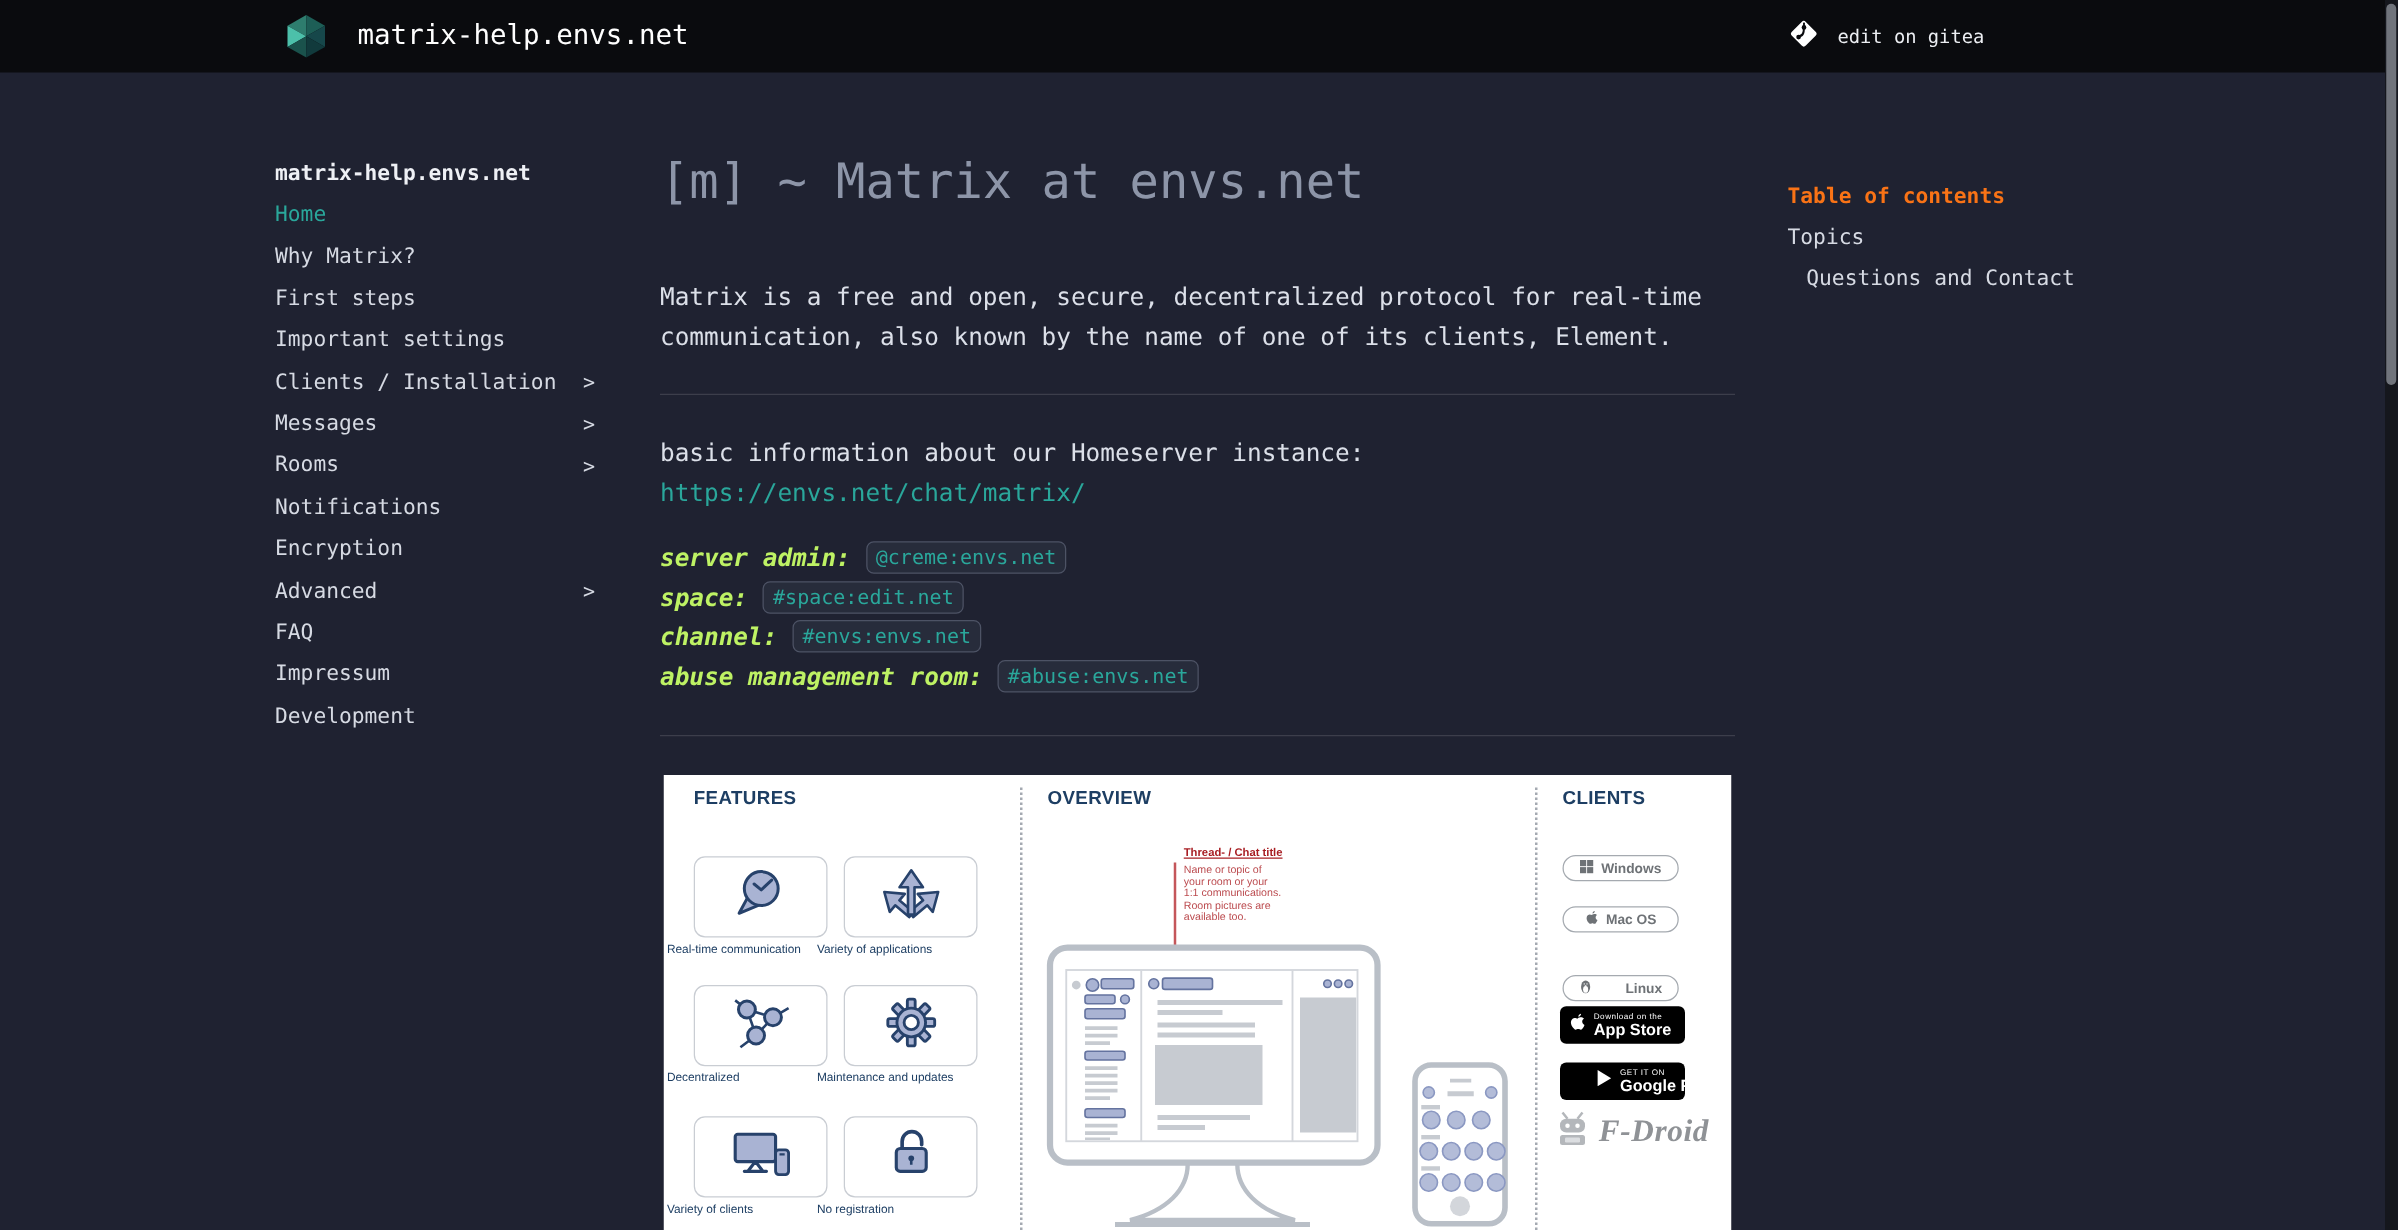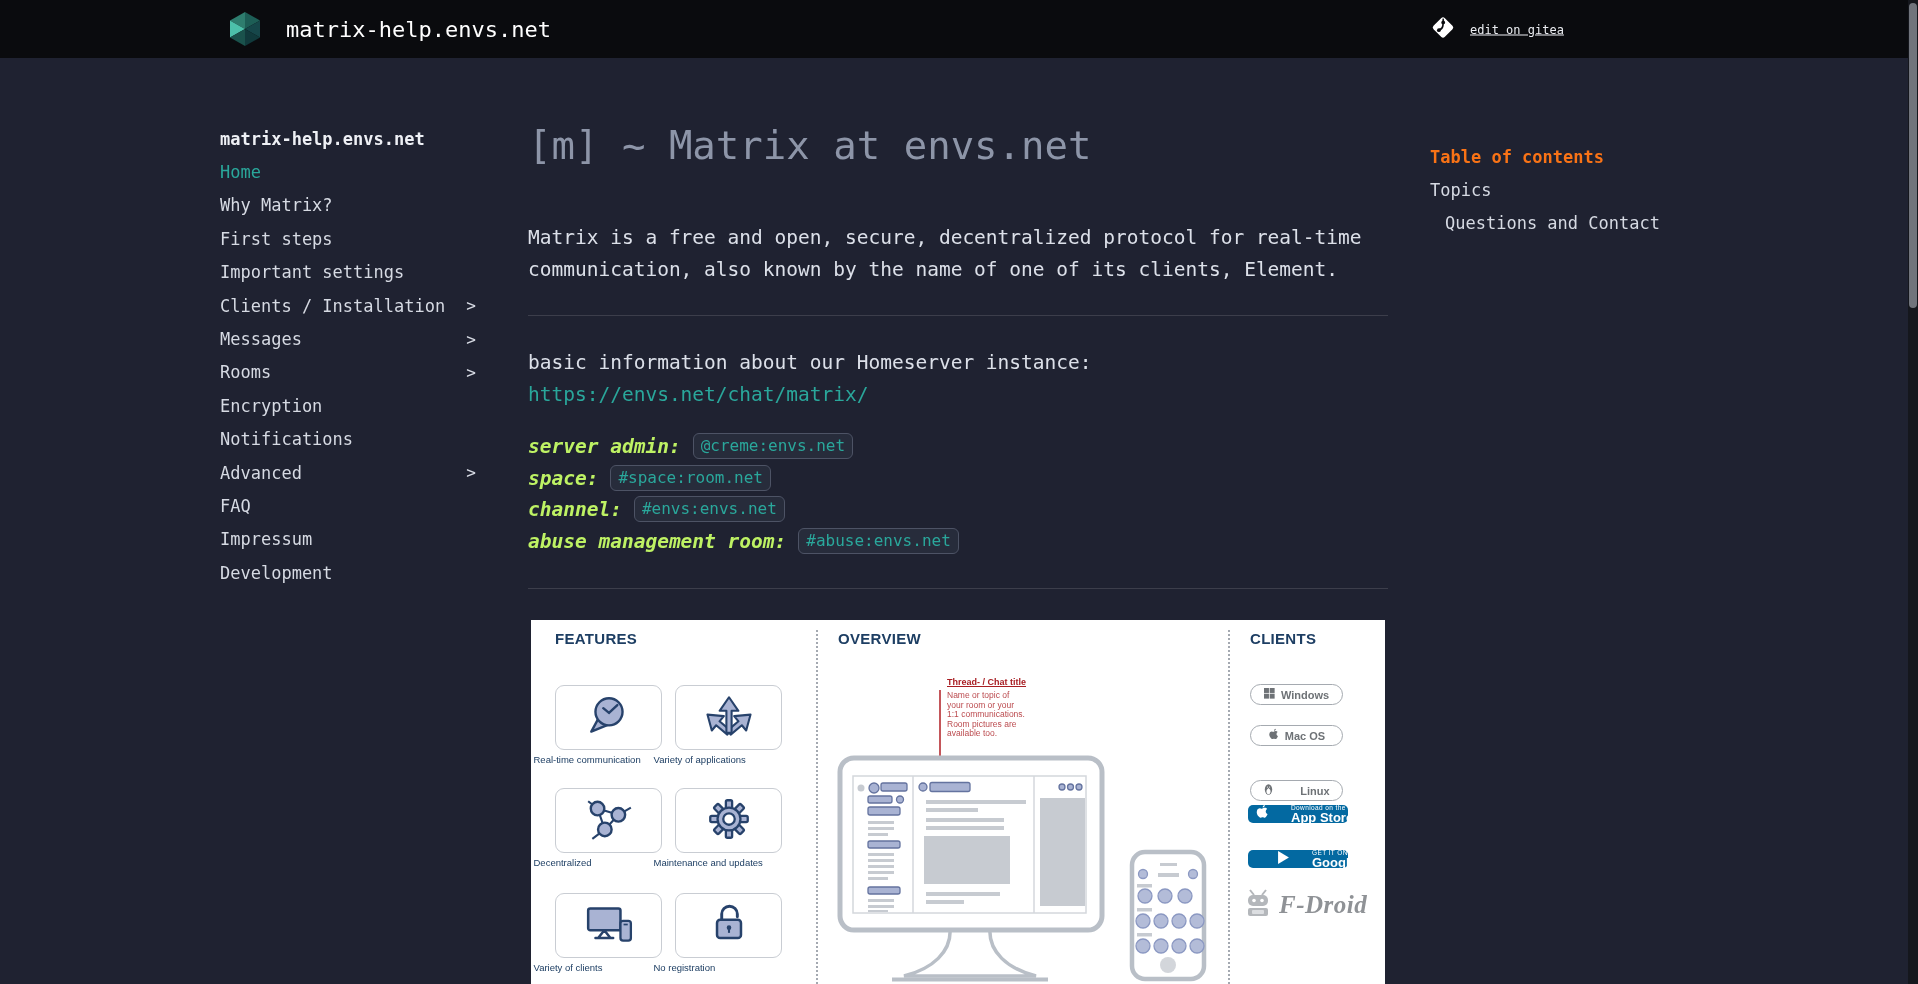--- a/index.html
+++ b/index.html
@@ -13,21 +13,21 @@
   .logo{position:absolute;left:228px;top:11px;width:34px;height:36px;cursor:pointer;}
   .site-title{position:absolute;left:286px;top:29px;transform:translateY(-50%);
               font-size:22px;color:#ffffff;white-space:nowrap;cursor:pointer;}
   .search{position:absolute;left:1090px;top:11px;width:270px;height:36px;background:#28292d;
           border-radius:3px;display:flex;align-items:center;padding:0 10px;gap:9px;cursor:text;}
   .search svg{flex:0 0 auto;}
   .search input{background:transparent;border:none;outline:none;color:#dfe2e8;width:100%;
                 font-family:inherit;font-size:19px;}
   .search input::placeholder{color:#8f939b;}
   .edit-link{position:absolute;left:1428px;top:29px;transform:translateY(-50%);display:flex;
-             align-items:center;gap:12px;color:#eceef2;font-size:12px;cursor:pointer;white-space:nowrap;text-decoration:underline;}
+             align-items:center;gap:12px;color:#eceef2;font-size:15px;cursor:pointer;white-space:nowrap;}
 
   
   .scroll-track{position:absolute;right:0;top:0;width:10px;height:984px;background:#15171d;}
   .scroll-thumb{position:absolute;left:1px;top:3px;width:8px;height:305px;background:#70747c;border-radius:4px;}
 
   
   .sidebar{position:absolute;left:220px;top:122px;width:256px;}
   .sb-title{height:33.4px;display:flex;align-items:center;font-weight:bold;color:#eef0f5;font-size:17px;}
   .sb-item{height:33.4px;display:flex;align-items:center;justify-content:space-between;
            color:#d6dae3;font-size:17px;cursor:pointer;}
@@ -69,22 +69,22 @@
               color:var(--navy);white-space:nowrap;}
   .annotation{position:absolute;left:416px;top:57px;width:130px;}
   .ann-title{font-size:9px;font-weight:bold;color:var(--red);text-decoration:underline;white-space:nowrap;}
   .ann-body{margin-top:4px;font-size:8.5px;line-height:9.6px;color:var(--redl);}
   .ann-line{position:absolute;left:408px;top:70px;width:2px;height:93px;background:#c4565a;}
   .monitor{position:absolute;left:299px;top:128px;}
   .phone{position:absolute;left:587px;top:212px;}
   .pill{position:absolute;left:719px;width:93px;height:21px;border:1.5px solid #a5aab0;border-radius:11px;
         background:#fff;display:flex;align-items:center;justify-content:center;gap:6px;
         color:#6e7276;font-size:11px;font-weight:bold;white-space:nowrap;}
-  .badge{position:absolute;left:717px;width:100px;height:18px;background:#0369a1;border-radius:5px;
-         display:flex;align-items:center;padding:0 7px;gap:22px;color:#fff;}
+  .badge{position:absolute;left:717px;width:100px;height:30px;background:#000000;border-radius:5px;
+         display:flex;align-items:center;padding:0 7px;gap:6px;color:#fff;}
   .badge .t1{font-size:6.5px;letter-spacing:.4px;line-height:7px;}
   .badge .t2{font-size:13px;font-weight:bold;line-height:14px;white-space:nowrap;}
   .fdroid{position:absolute;left:712px;top:268px;display:flex;align-items:center;gap:6px;font-style:italic;}
   .fdroid-text{font-family:"Liberation Serif","DejaVu Serif",serif;font-size:25px;font-weight:bold;
                color:#8f9296;letter-spacing:.5px;}
 </style>
 <title>matrix-help.envs.net</title></head>
 <body>
 
 <div class="screen">
@@ -137,24 +137,24 @@
       </div>
       <div class="sb-item">
         <span>Messages</span>
         <span class="chevron">&gt;</span>
       </div>
       <div class="sb-item">
         <span>Rooms</span>
         <span class="chevron">&gt;</span>
       </div>
       <div class="sb-item">
+        <span>Notifications</span>
+      </div>
+      <div class="sb-item">
         <span>Encryption</span>
-      </div>
-      <div class="sb-item">
-        <span>Notifications</span>
       </div>
       <div class="sb-item">
         <span>Advanced</span>
         <span class="chevron">&gt;</span>
       </div>
       <div class="sb-item">
         <span>FAQ</span>
       </div>
       <div class="sb-item">
         <span>Impressum</span>
@@ -176,21 +176,21 @@
     <div class="hr hr1"></div>
     <div class="info-heading">basic information about our Homeserver instance:</div>
     <a class="hs-link">https://envs.net/chat/matrix/</a>
     <div id="fields">
         <div class="field-row" style="top: 433px;">
           <span class="field-label">server admin:</span>
           <span class="chip">@creme:envs.net</span>
         </div>
         <div class="field-row" style="top: 465px;">
           <span class="field-label">space:</span>
-          <span class="chip">#space:room.net</span>
+          <span class="chip">#space:edit.net</span>
         </div>
         <div class="field-row" style="top: 496px;">
           <span class="field-label">channel:</span>
           <span class="chip">#envs:envs.net</span>
         </div>
         <div class="field-row" style="top: 528px;">
           <span class="field-label">abuse management room:</span>
           <span class="chip">#abuse:envs.net</span>
         </div>
       </div>

